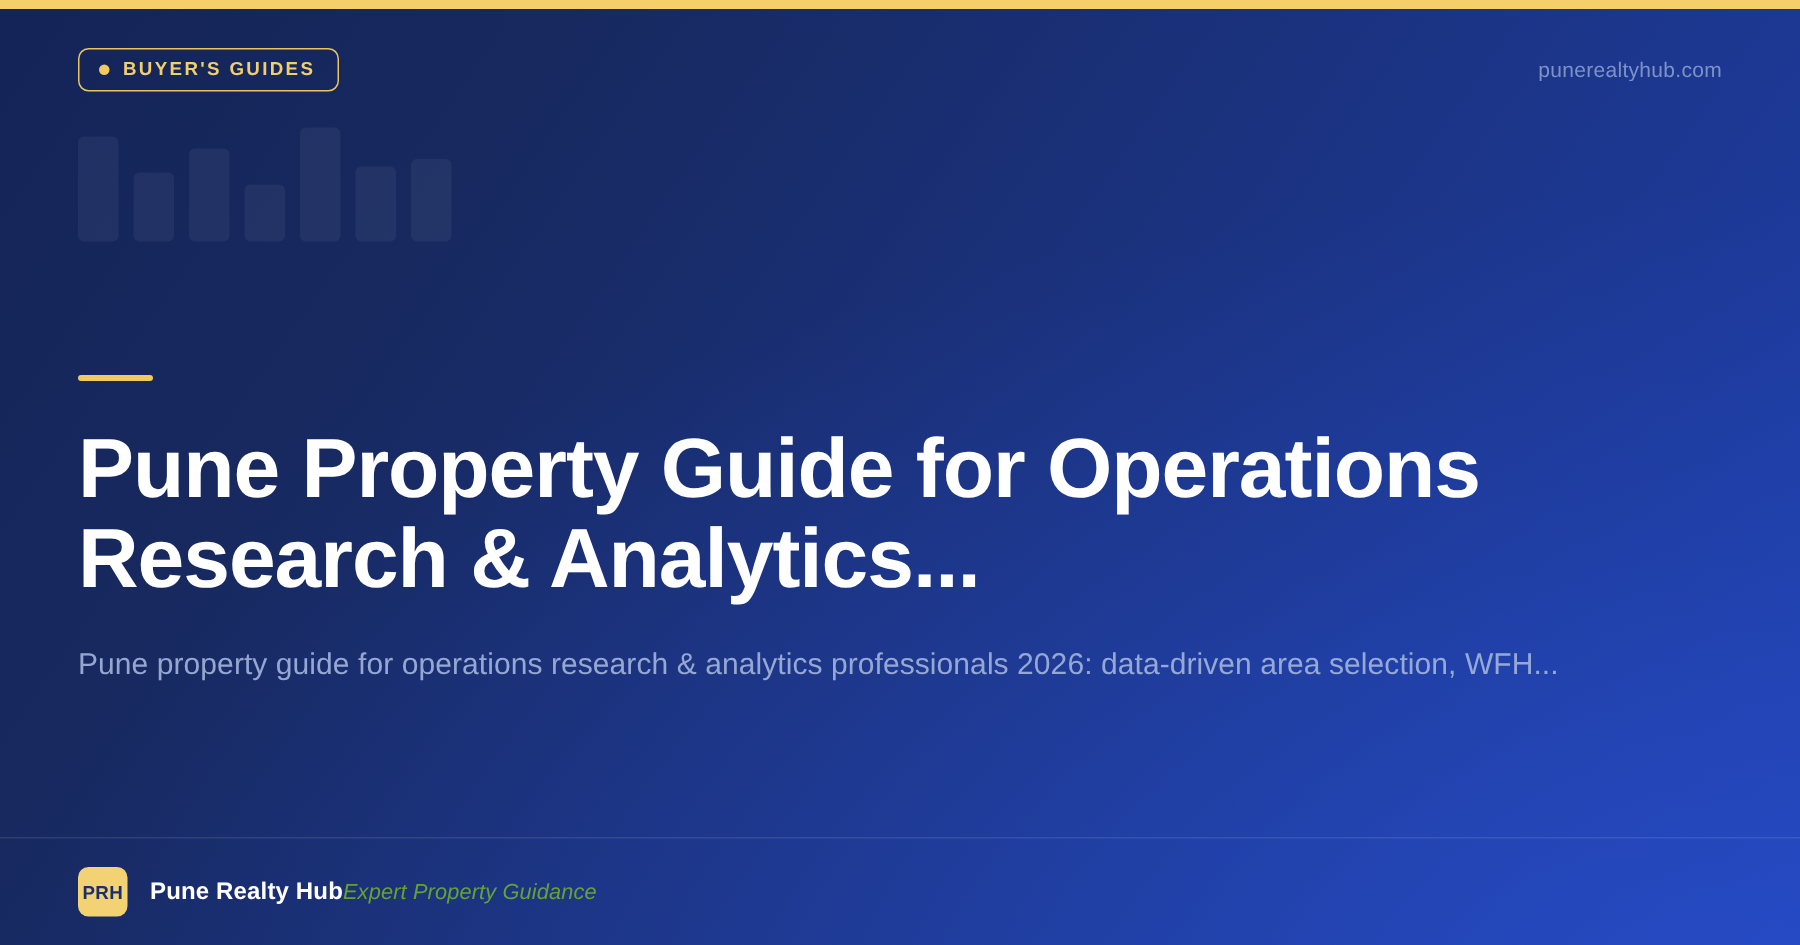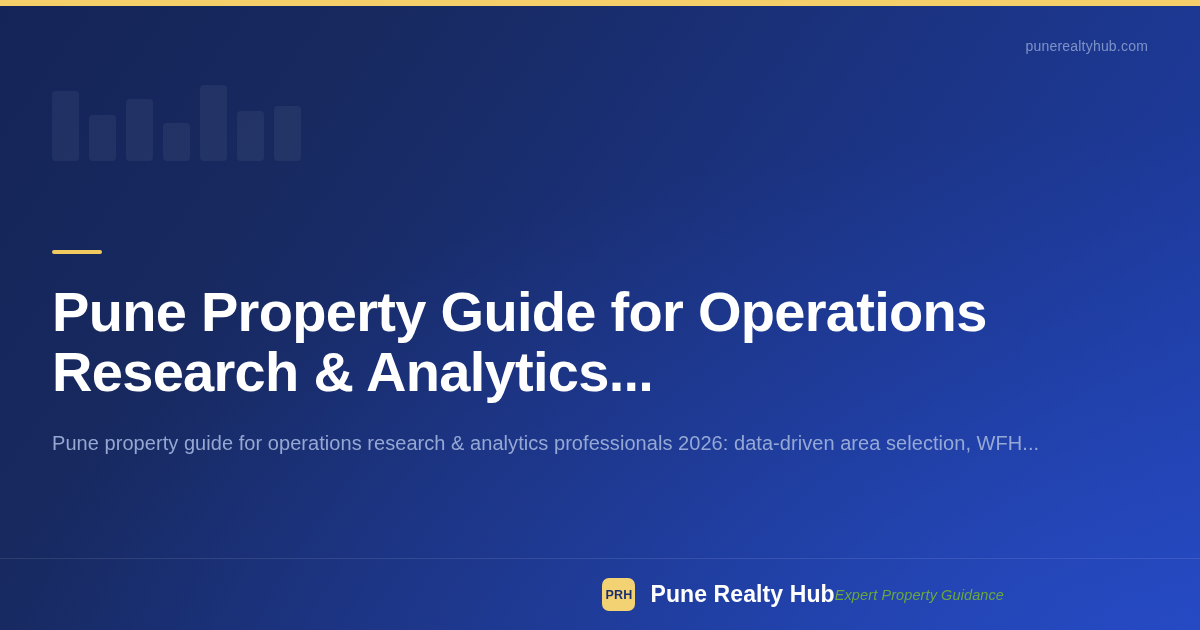--- a/index.html
+++ b/index.html
@@ -117,40 +117,40 @@
     left:0; top:558px;
     width:1200px; height:1px;
     background:rgba(255,255,255,0.10);
     z-index:5;
   }
   .footer {
     position:absolute;
     left:0; top:559px;
     width:1056px; height:71px;
     display:flex; align-items:center;
-    justify-content:flex-end;
+    justify-content:flex-start;
     padding:0 52px;
     z-index:5;
   }
   .brand { display:flex; align-items:center; gap:15px; }
   .logo-mark {
     width:33px; height:33px;
     border-radius:7px;
     background:#f2d272;
     color:#1b2f६f;
     color:#1b2f6f;
     font-size:12.5px;
     font-weight:bold;
     letter-spacing:0.2px;
     display:flex; align-items:center; justify-content:center;
     flex:none;
   }
   .brand-name {
     color:#ffffff;
-    font-size:23px;
+    font-size:16px;
     font-weight:bold;
     letter-spacing:0.1px;
   }
   .footer-tagline {
     color:#84cc16;
     opacity:0.72;
     font-size:14.5px;
     letter-spacing:0.1px;
     font-style:italic;
   }
@@ -158,20 +158,24 @@
 </head>
 <body>
 
 <div class="og-card">
 
   <div class="bg-grad"></div>
   <div class="bg-glow"></div>
 
   <div class="top-accent"></div>
 
+  <div class="badge">
+    <span class="badge-dot"></span>
+    <span class="badge-label">BUYER'S GUIDES</span>
+  </div>
 
   <div class="site-url">punerealtyhub.com</div>
 
   <div class="bars">
     <div class="bar" style="height: 70px; width: 27px;"></div>
     <div class="bar" style="height: 46px; width: 27px;"></div>
     <div class="bar" style="height: 62px; width: 27px;"></div>
     <div class="bar" style="height: 38px; width: 27px;"></div>
     <div class="bar" style="height: 76px; width: 27px;"></div>
     <div class="bar" style="height: 50px; width: 27px;"></div>

